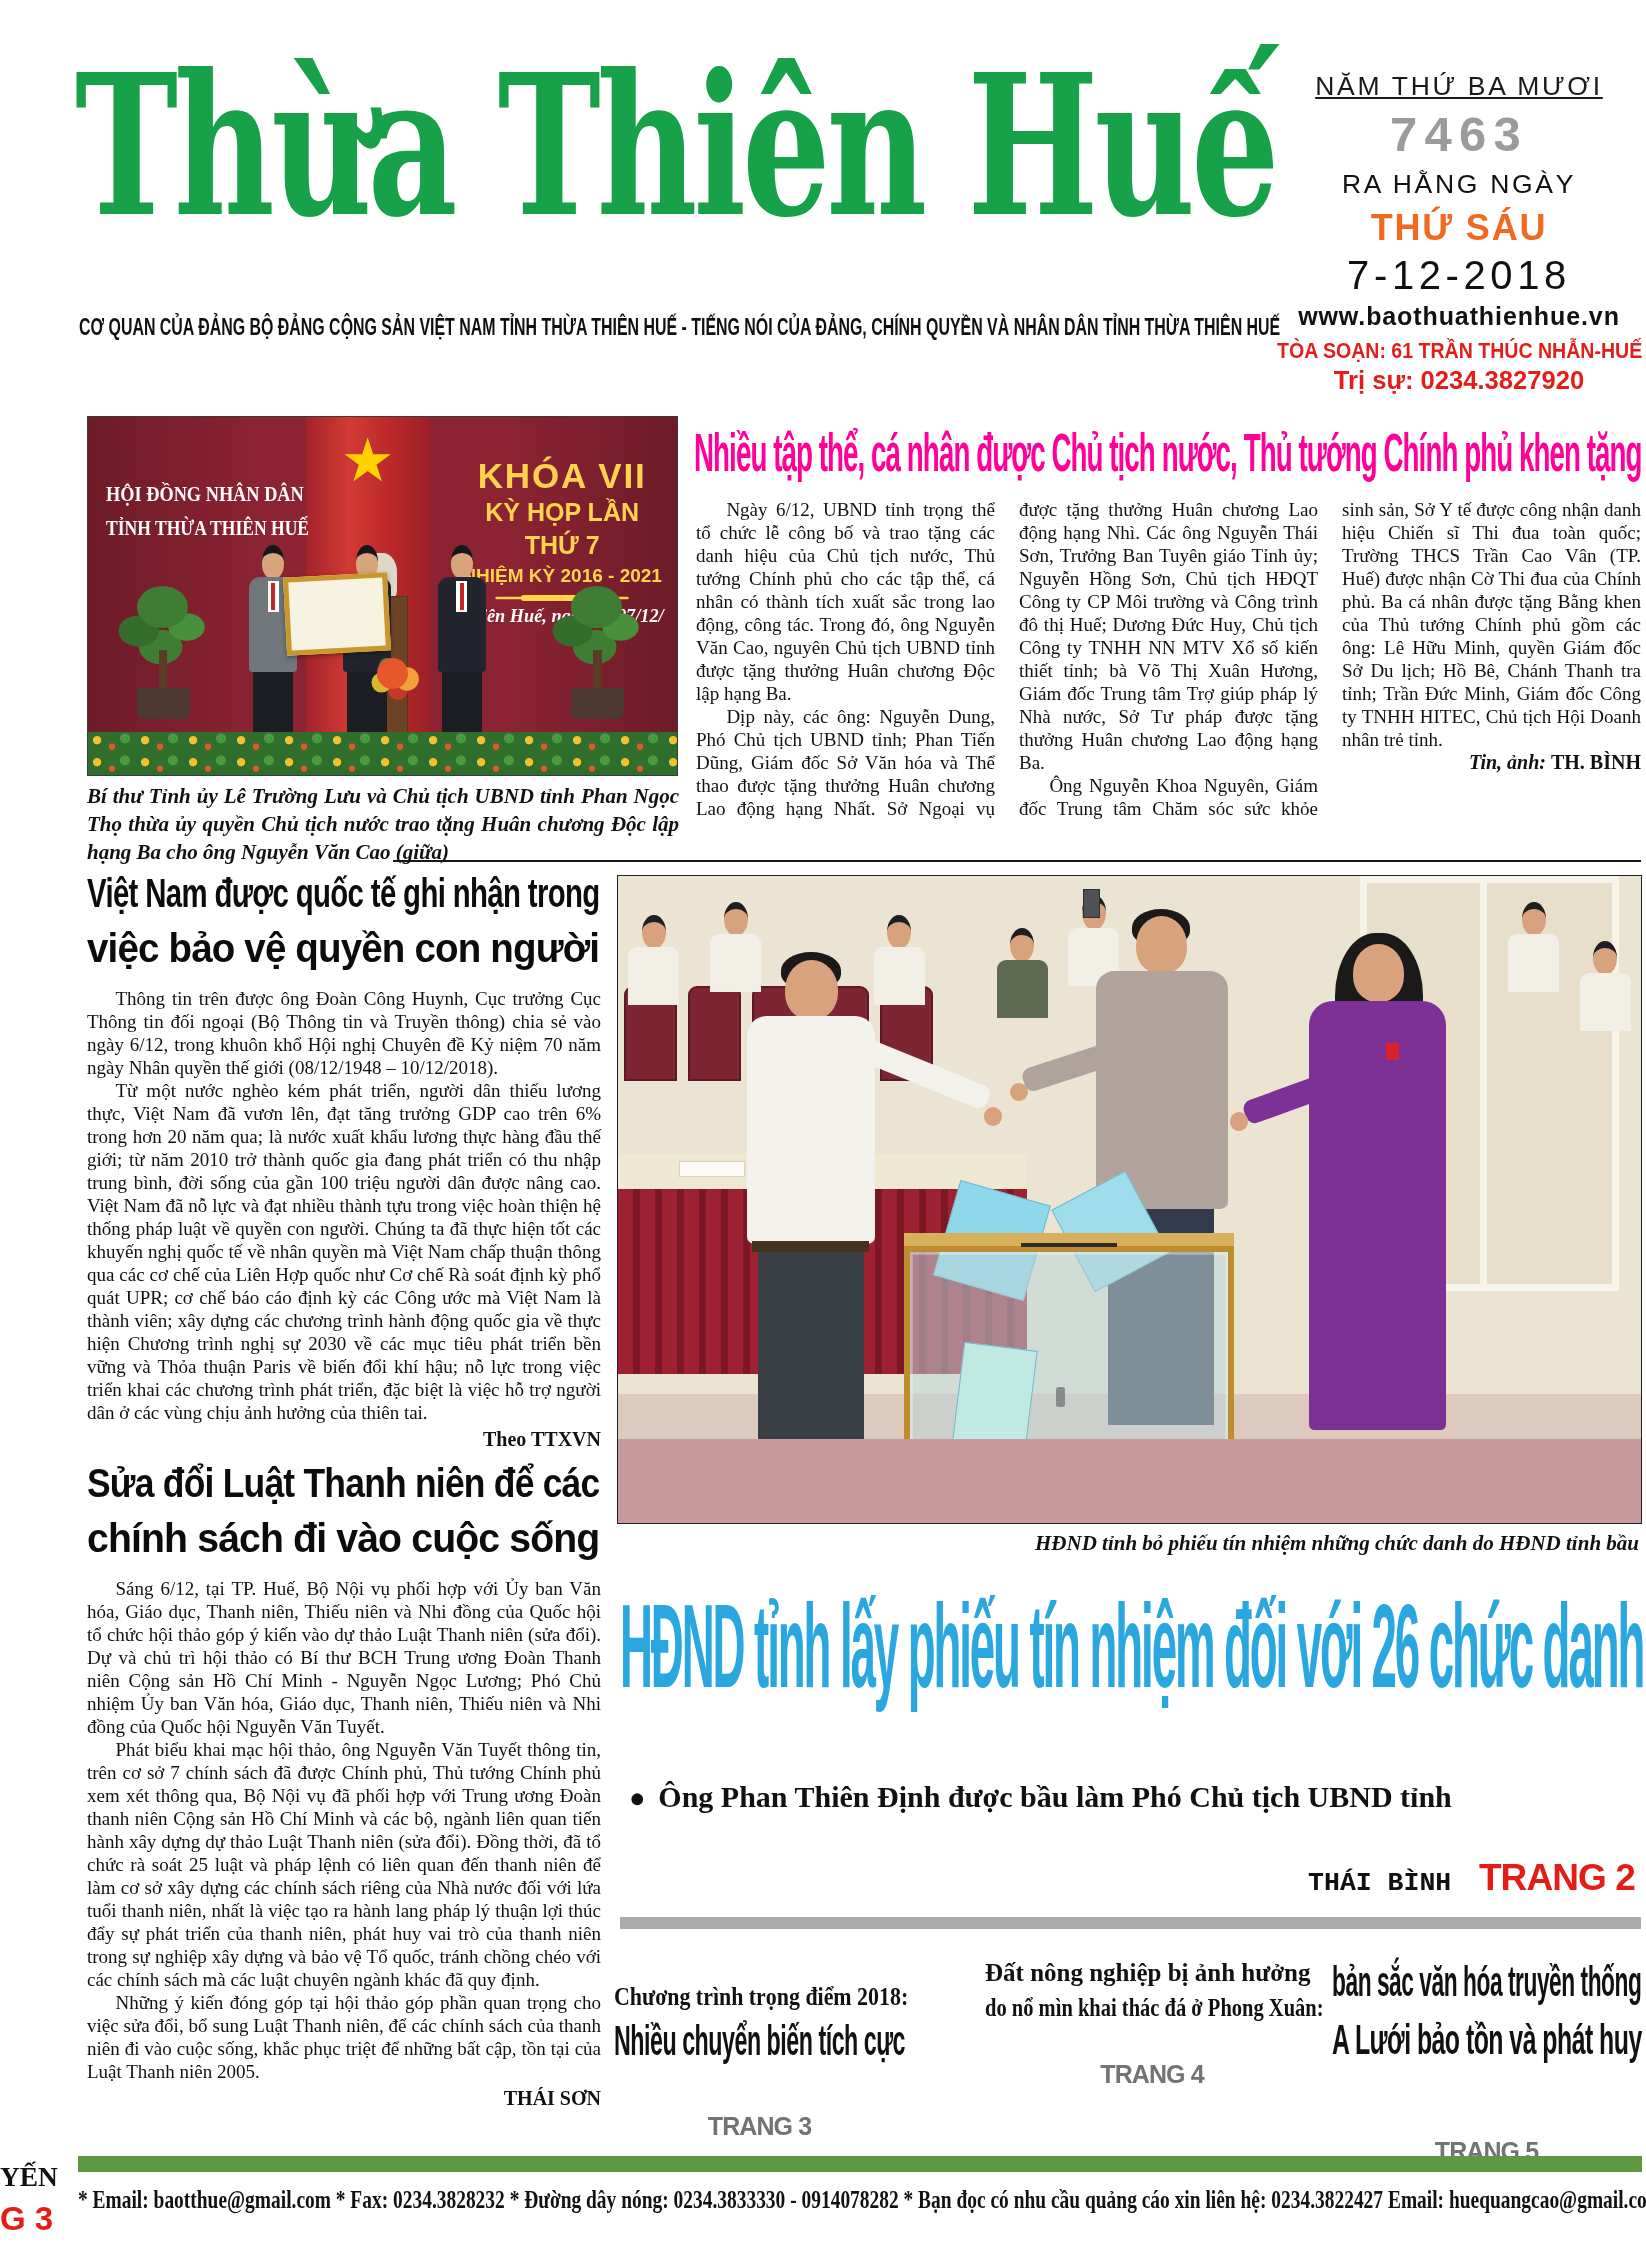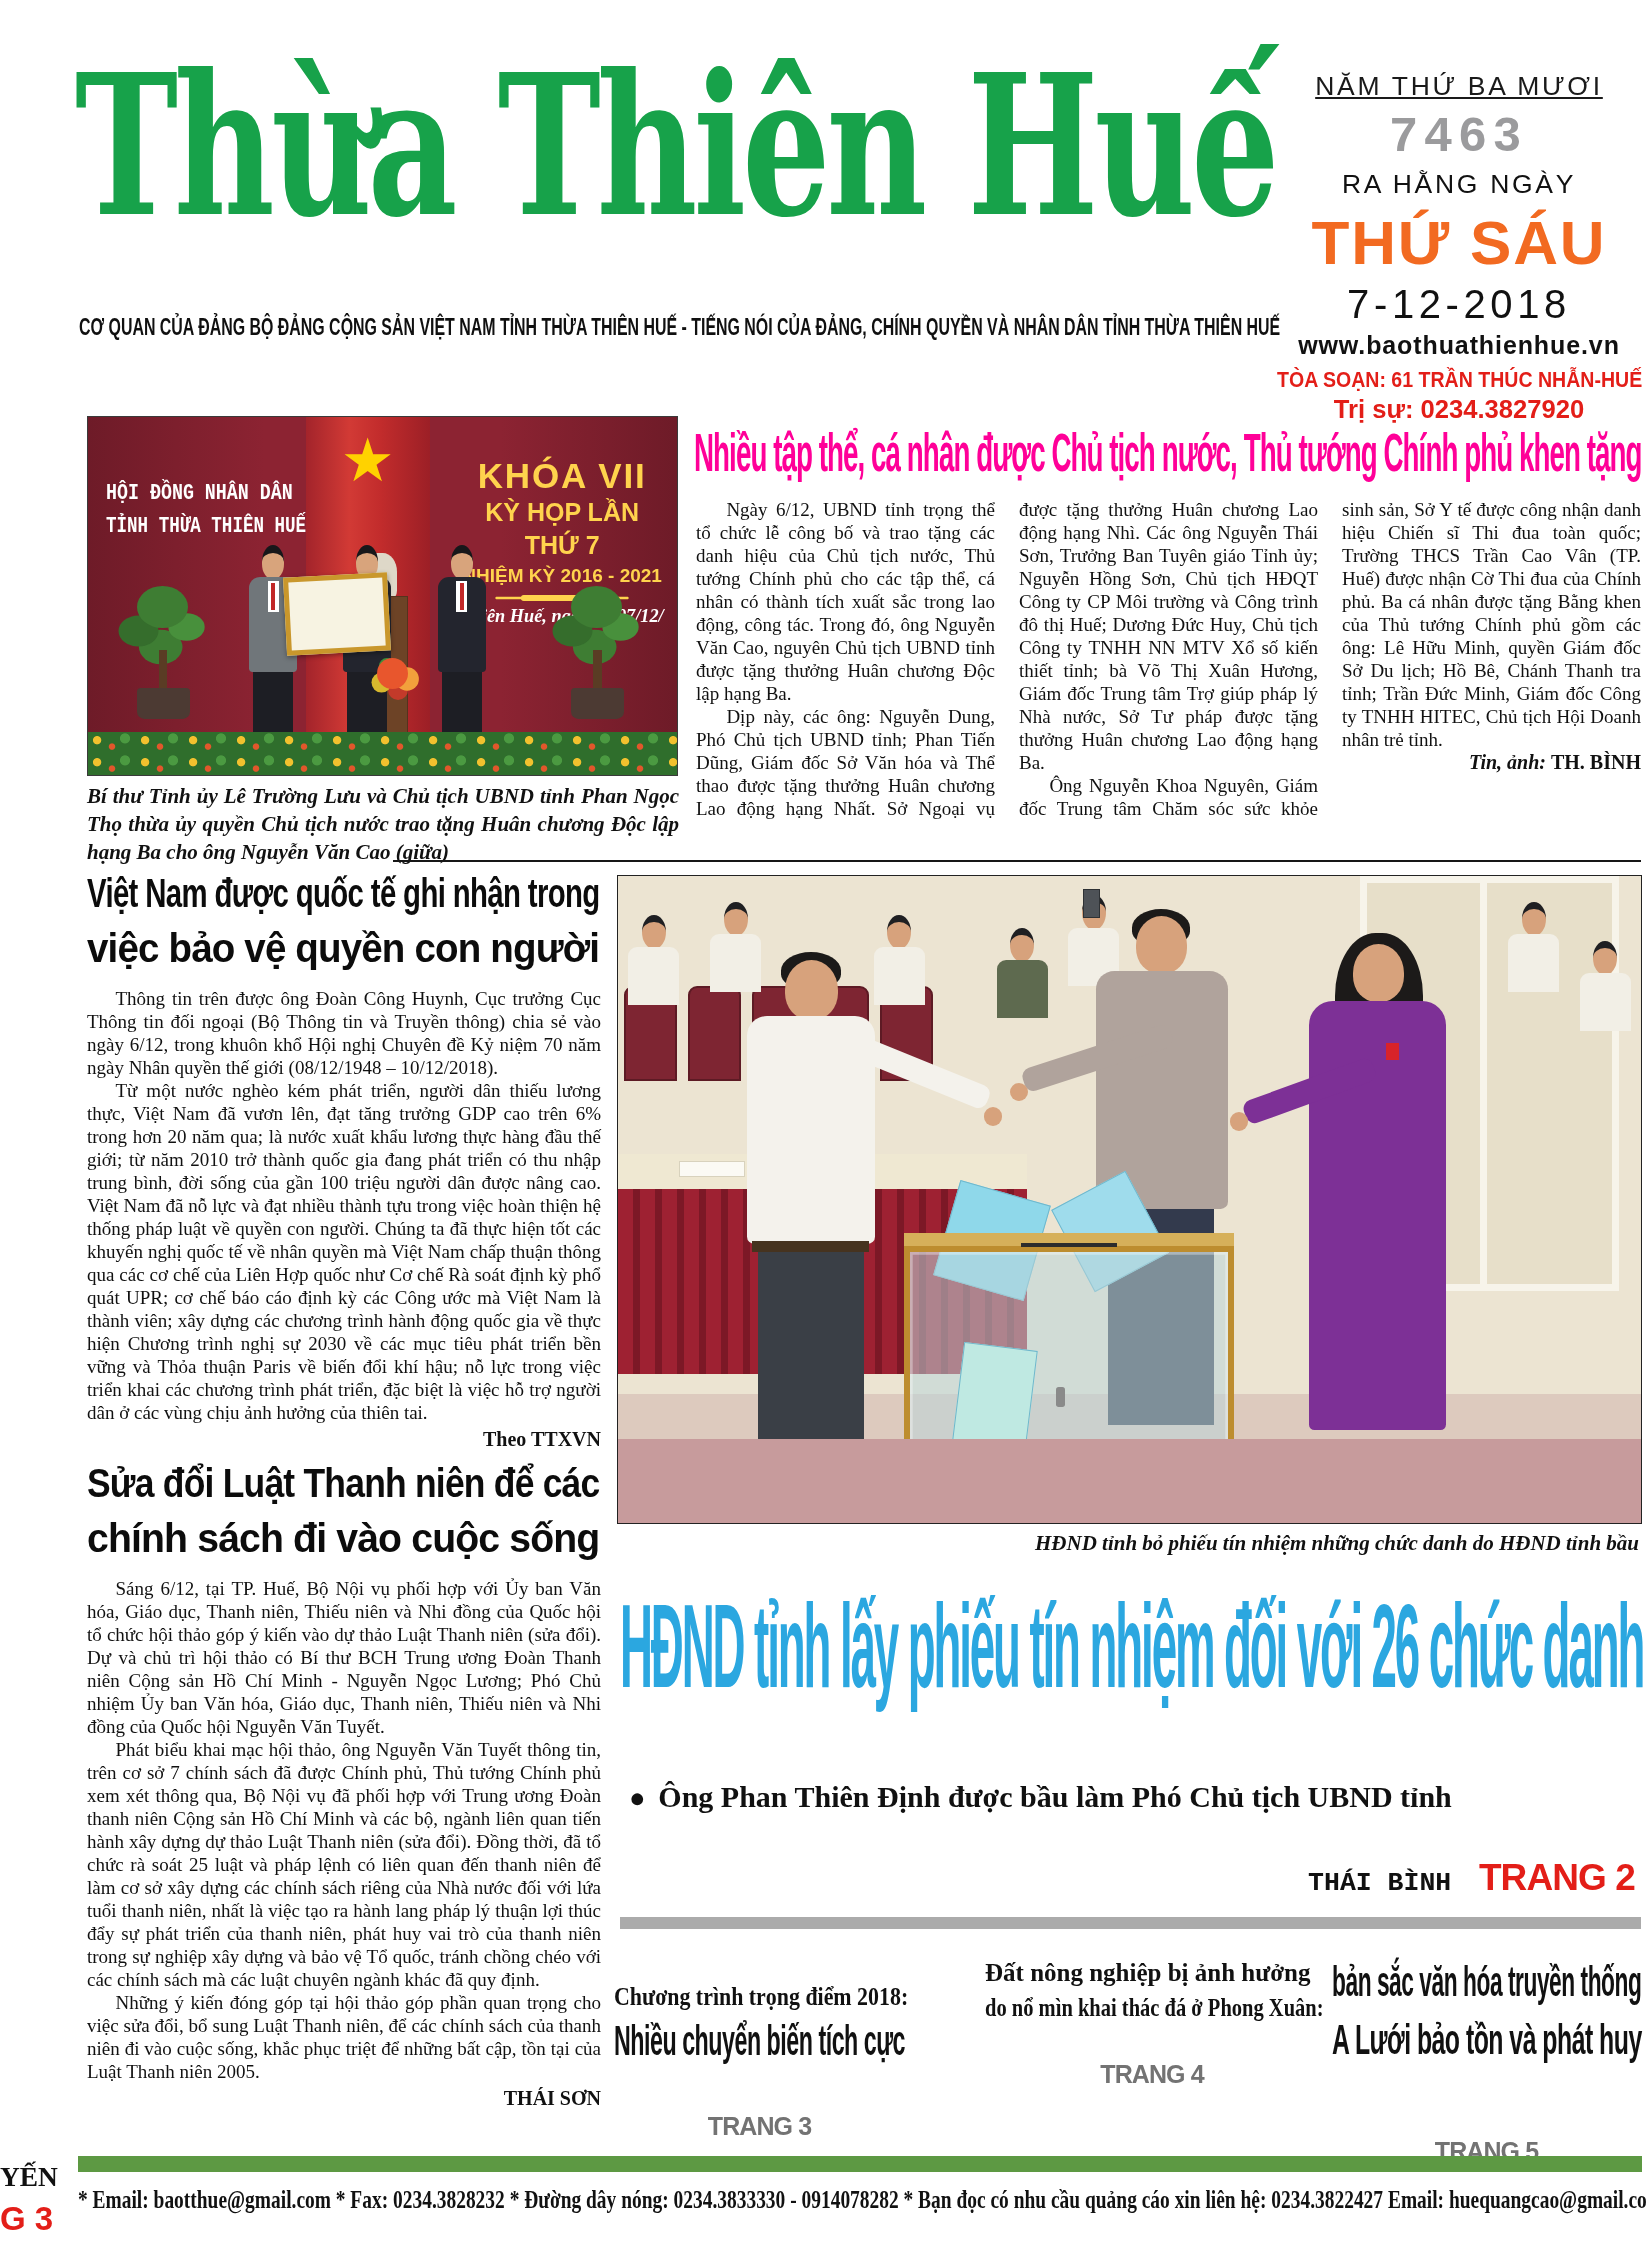--- a/index.html
+++ b/index.html
@@ -20,37 +20,37 @@
   .subtitle .fit-x{
     font-family:"Liberation Sans", sans-serif;font-weight:bold;
     font-size:23px;color:#101010;
   }
 
   
   .issuebox{left:1277px;top:71px;width:364px;text-align:center;font-family:"Liberation Sans", sans-serif;}
   .ib-year{font-size:26.5px;letter-spacing:2.7px;color:#1a1a1a;text-decoration:underline;}
   .ib-num{font-size:49px;font-weight:bold;color:#9b9b9d;letter-spacing:7.3px;margin-top:3.7px;}
   .ib-freq{font-size:26.5px;letter-spacing:2.7px;margin-top:7.3px;}
-  .ib-day{font-size:62px;font-weight:bold;color:#f26a21;letter-spacing:1.8px;margin-top:7.3px;}
+  .ib-day{font-size:36px;font-weight:bold;color:#f26a21;letter-spacing:1.8px;margin-top:7.3px;}
   .ib-date{font-size:40px;letter-spacing:4.6px;margin-top:3.7px;}
   .ib-web{font-size:25px;font-weight:bold;letter-spacing:0.9px;margin-top:3.7px;}
   .ib-addr{font-size:22px;font-weight:bold;color:#e31e18;margin-top:7.3px;}
   .ib-phone{font-size:25.6px;font-weight:bold;color:#e31e18;margin-top:1.8px;}
 
   
   .photo1{left:87px;top:416px;width:589px;height:358px;border:0.9px solid #3a3a3a;
           background:linear-gradient(90deg,#6e1b28 0%,#8c2332 30%,#8c2332 70%,#6e1b28 100%);overflow:hidden;}
   .p1-curtain{position:absolute;left:37%;top:0;width:21%;height:100%;
           background:linear-gradient(90deg,#a3242b,#d23a35 35%,#c22c2c 60%,#9c1f26);}
   .p1-star{position:absolute;left:37%;top:3%;width:21%;text-align:center;
           color:#ffd200;font-size:60px;line-height:64px;font-family:"DejaVu Sans", sans-serif;}
   .p1-bust{position:absolute;left:46.5%;top:38%;width:6%;height:13%;background:#ded8c8;border-radius:40% 40% 20% 20%;}
   .p1-podium{position:absolute;left:45%;top:50%;width:9%;height:45%;background:#6d4326;border:1.8px solid #55331d;}
   .p1-org{position:absolute;left:3%;top:17%;width:33%;color:#ffffff;
-          font-family:Liberation Mono, monospace;font-weight:bold;}
+          font-family:Liberation Serif, serif;font-weight:bold;}
   .p1-org div{line-height:31px;}
   .p1-org .fit-x{font-size:22px;}
   .p1-right{position:absolute;left:62.5%;top:11%;width:36%;text-align:center;
           font-family:"Liberation Sans", sans-serif;font-weight:bold;color:#ffd34d;}
   .p1-khoa{font-size:35px;letter-spacing:1.8px;line-height:40px;}
   .p1-kyhop{font-size:25px;line-height:33px;}
   .p1-nhiemky{font-size:19px;line-height:27.4px;}
   .p1-orn{width:82px;height:5.5px;margin:5.5px auto 3.7px;background:#ffd34d;border-radius:2.7px;
           box-shadow:-27.4px 0 0 -1.8px #ffd34d,27.4px 0 0 -1.8px #ffd34d;}
   .p1-dateline{font-family:"Liberation Serif", serif;font-style:italic;color:#fff;font-size:18.3px;margin-top:5.5px;white-space:nowrap;}

